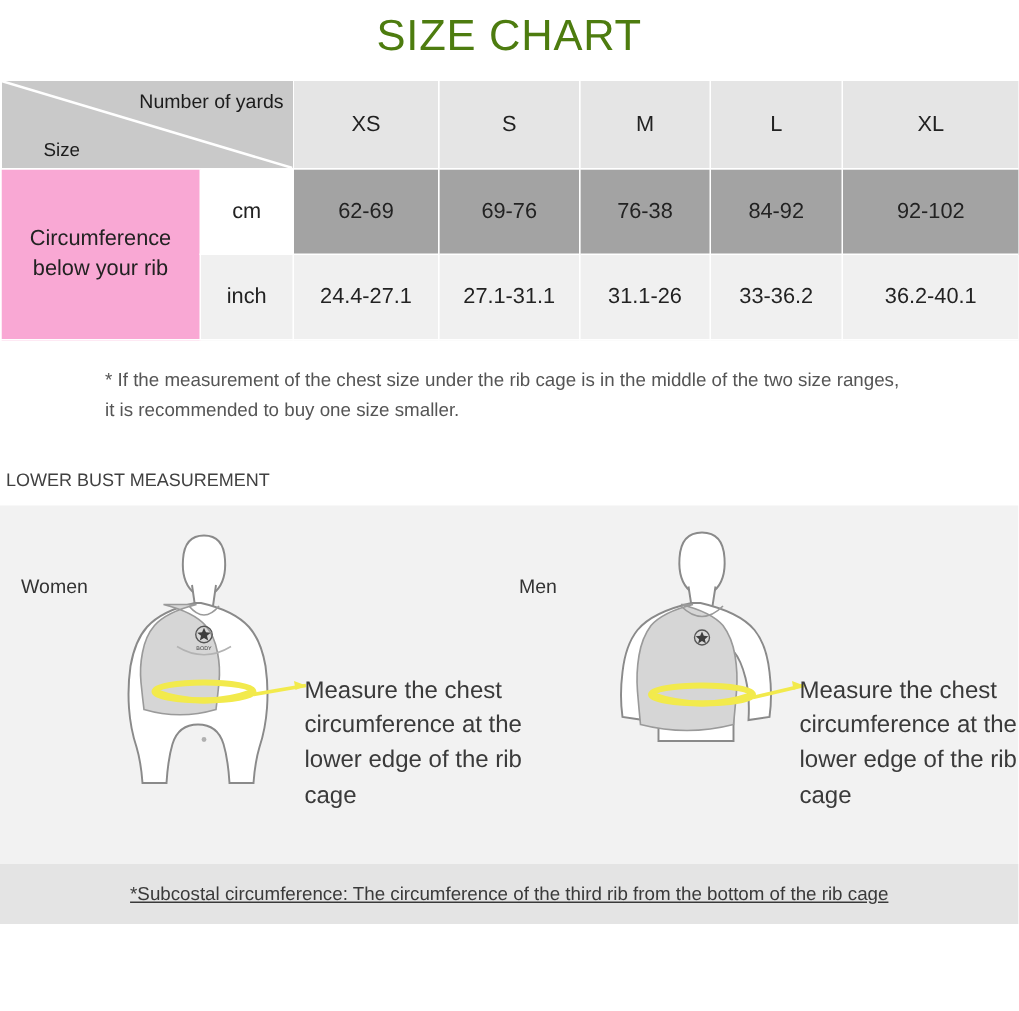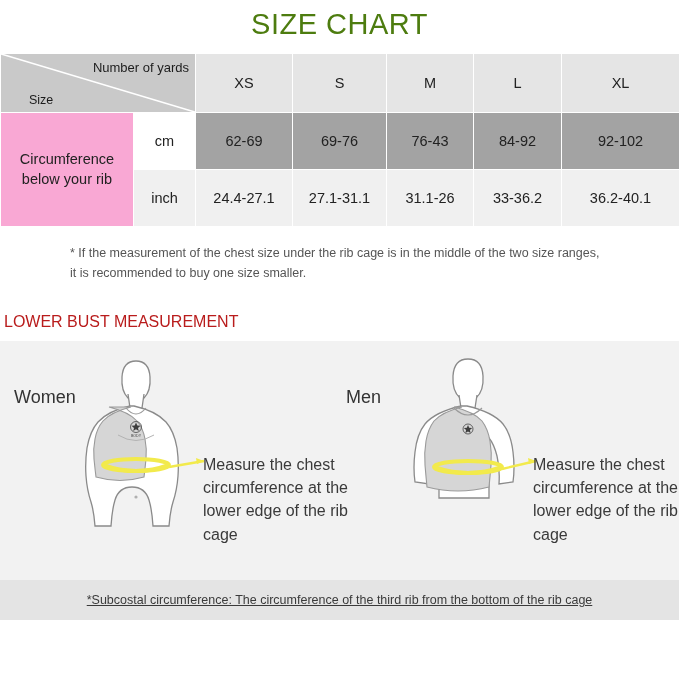--- a/index.html
+++ b/index.html
@@ -114,22 +114,22 @@
   .note {
     text-align: left;
     font-size: 12.5px;
     color: #555555;
     line-height: 1.6;
     padding: 16px 70px 0 70px;
   }
 
   
   .section-heading {
-    font-size: 16px;
-    color: #b91c1c;
+    font-size: 12px;
+    color: #404040;
     padding: 30px 0 10px 4px;
   }
 
   
   .panel {
     position: relative;
     width: 679px;
     height: 279px;
     background: #f2f2f2;
   }
@@ -149,21 +149,21 @@
     display: flex;
     align-items: center;
     justify-content: center;
     font-size: 12.5px;
     color: #3a3a3a;
     text-decoration: underline;
   }
 
   .fig-label {
     position: absolute;
-    font-size: 18px;
+    font-size: 13px;
     color: #333;
     text-align: center;
   }
   .callout {
     position: absolute;
     font-size: 16px;
     line-height: 1.45;
     color: #3a3a3a;
     width: 150px;
   }
@@ -202,21 +202,21 @@
           <td class="hdr-cell">M</td>
           <td class="hdr-cell">L</td>
           <td class="hdr-cell">XL</td>
         </tr>
 
         <tr class="row-cm">
           <td class="rowlabel-cell" rowspan="2">Circumference below your rib</td>
           <td class="unit-cell-cm">cm</td>
           <td class="val-cell-cm">62-69</td>
           <td class="val-cell-cm">69-76</td>
-          <td class="val-cell-cm">76-43</td>
+          <td class="val-cell-cm">76-38</td>
           <td class="val-cell-cm">84-92</td>
           <td class="val-cell-cm">92-102</td>
         </tr>
 
         <tr class="row-in">
           <td class="unit-cell-in">inch</td>
           <td class="val-cell-in">24.4-27.1</td>
           <td class="val-cell-in">27.1-31.1</td>
           <td class="val-cell-in">31.1-26</td>
           <td class="val-cell-in">33-36.2</td>

